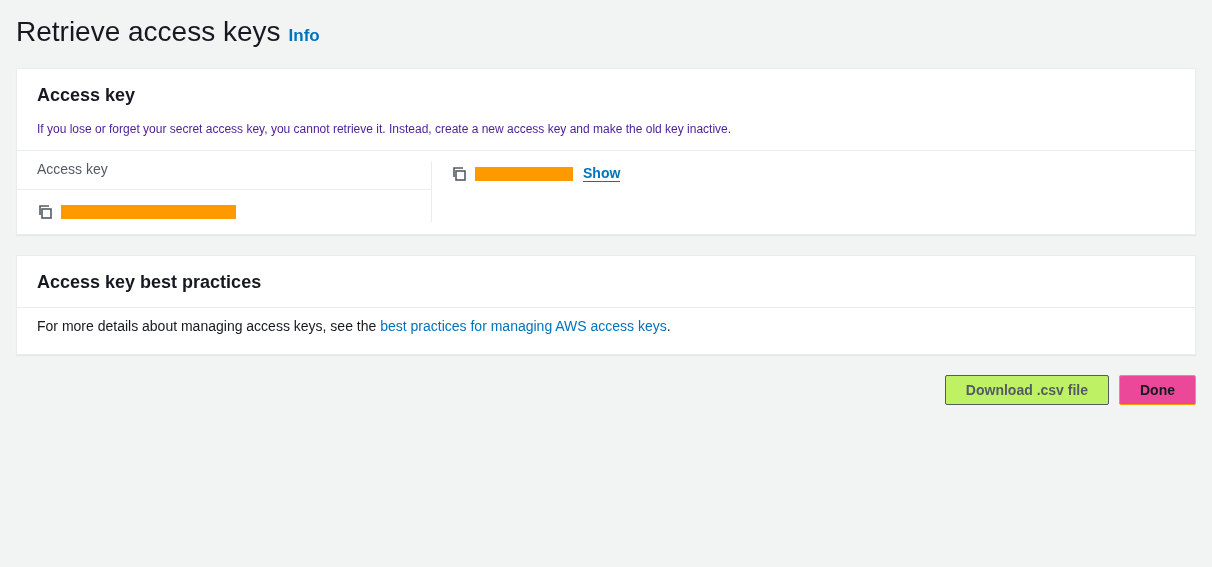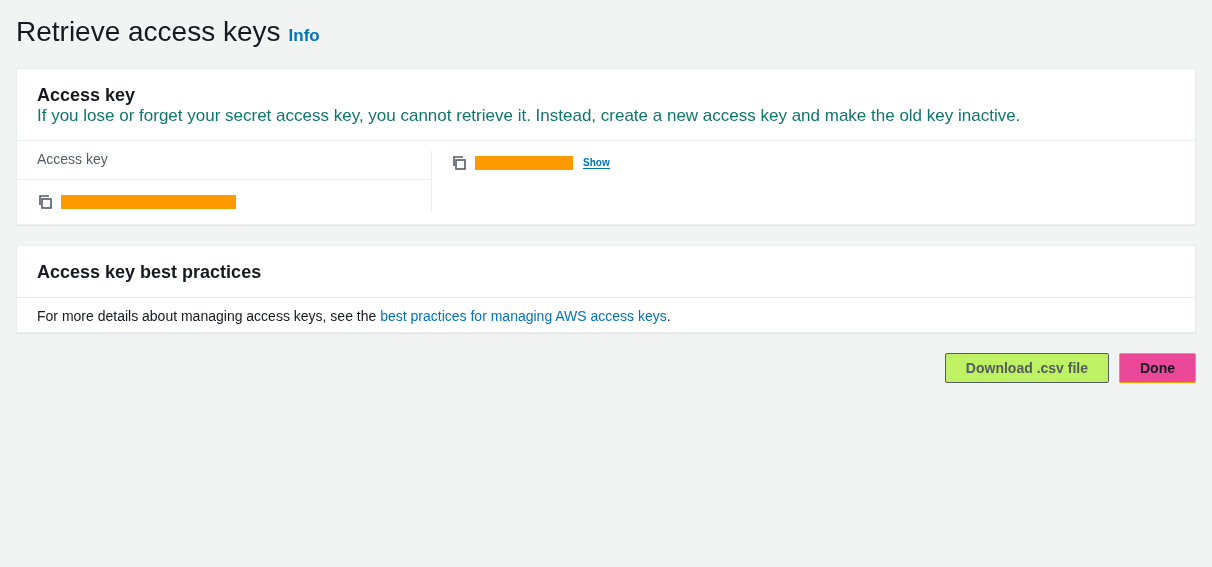--- a/index.html
+++ b/index.html
@@ -37,23 +37,23 @@
     .panel-header {
       padding: 16px 20px 14px 20px;
       border-bottom: 1px solid #eaeded;
     }
     .panel-title {
       font-size: 18px;
       font-weight: 700;
       color: #16191f;
     }
     .panel-desc {
-      font-size: 17px;
-      color: #0f766e;
-      margin-top: 0;
+      font-size: 12px;
+      color: #4c1d95;
+      margin-top: 16px;
     }
     .kv-row {
       display: flex;
     }
     .kv-cell {
       flex: 0 0 414px;
       padding: 0;
       position: relative;
     }
     .kv-cell + .kv-cell:before {
@@ -85,37 +85,37 @@
     }
     .redacted {
       background: #ff9900;
       height: 14px;
     }
     .redacted.wide { width: 175px; }
     .redacted.narrow { width: 98px; }
     .show-link {
       color: #0073bb;
       border-bottom: 1px solid #0073bb;
-      font-size: 10px;
+      font-size: 14px;
       font-weight: 700;
       cursor: pointer;
       margin-left: 2px;
     }
     .bp-list {
       padding: 22px 20px 0 38px;
     }
     .bp-list li {
       font-size: 14px;
       color: #16191f;
       margin-bottom: 10px;
       line-height: 1.4;
     }
     .bp-footer {
       font-size: 14px;
-      padding: 10px 20px 8px 20px;
+      padding: 10px 20px 20px 20px;
     }
     .bp-footer a {
       color: #0073bb;
       text-decoration: none;
       cursor: pointer;
     }
     .actions {
       display: flex;
       justify-content: flex-end;
       gap: 10px;

